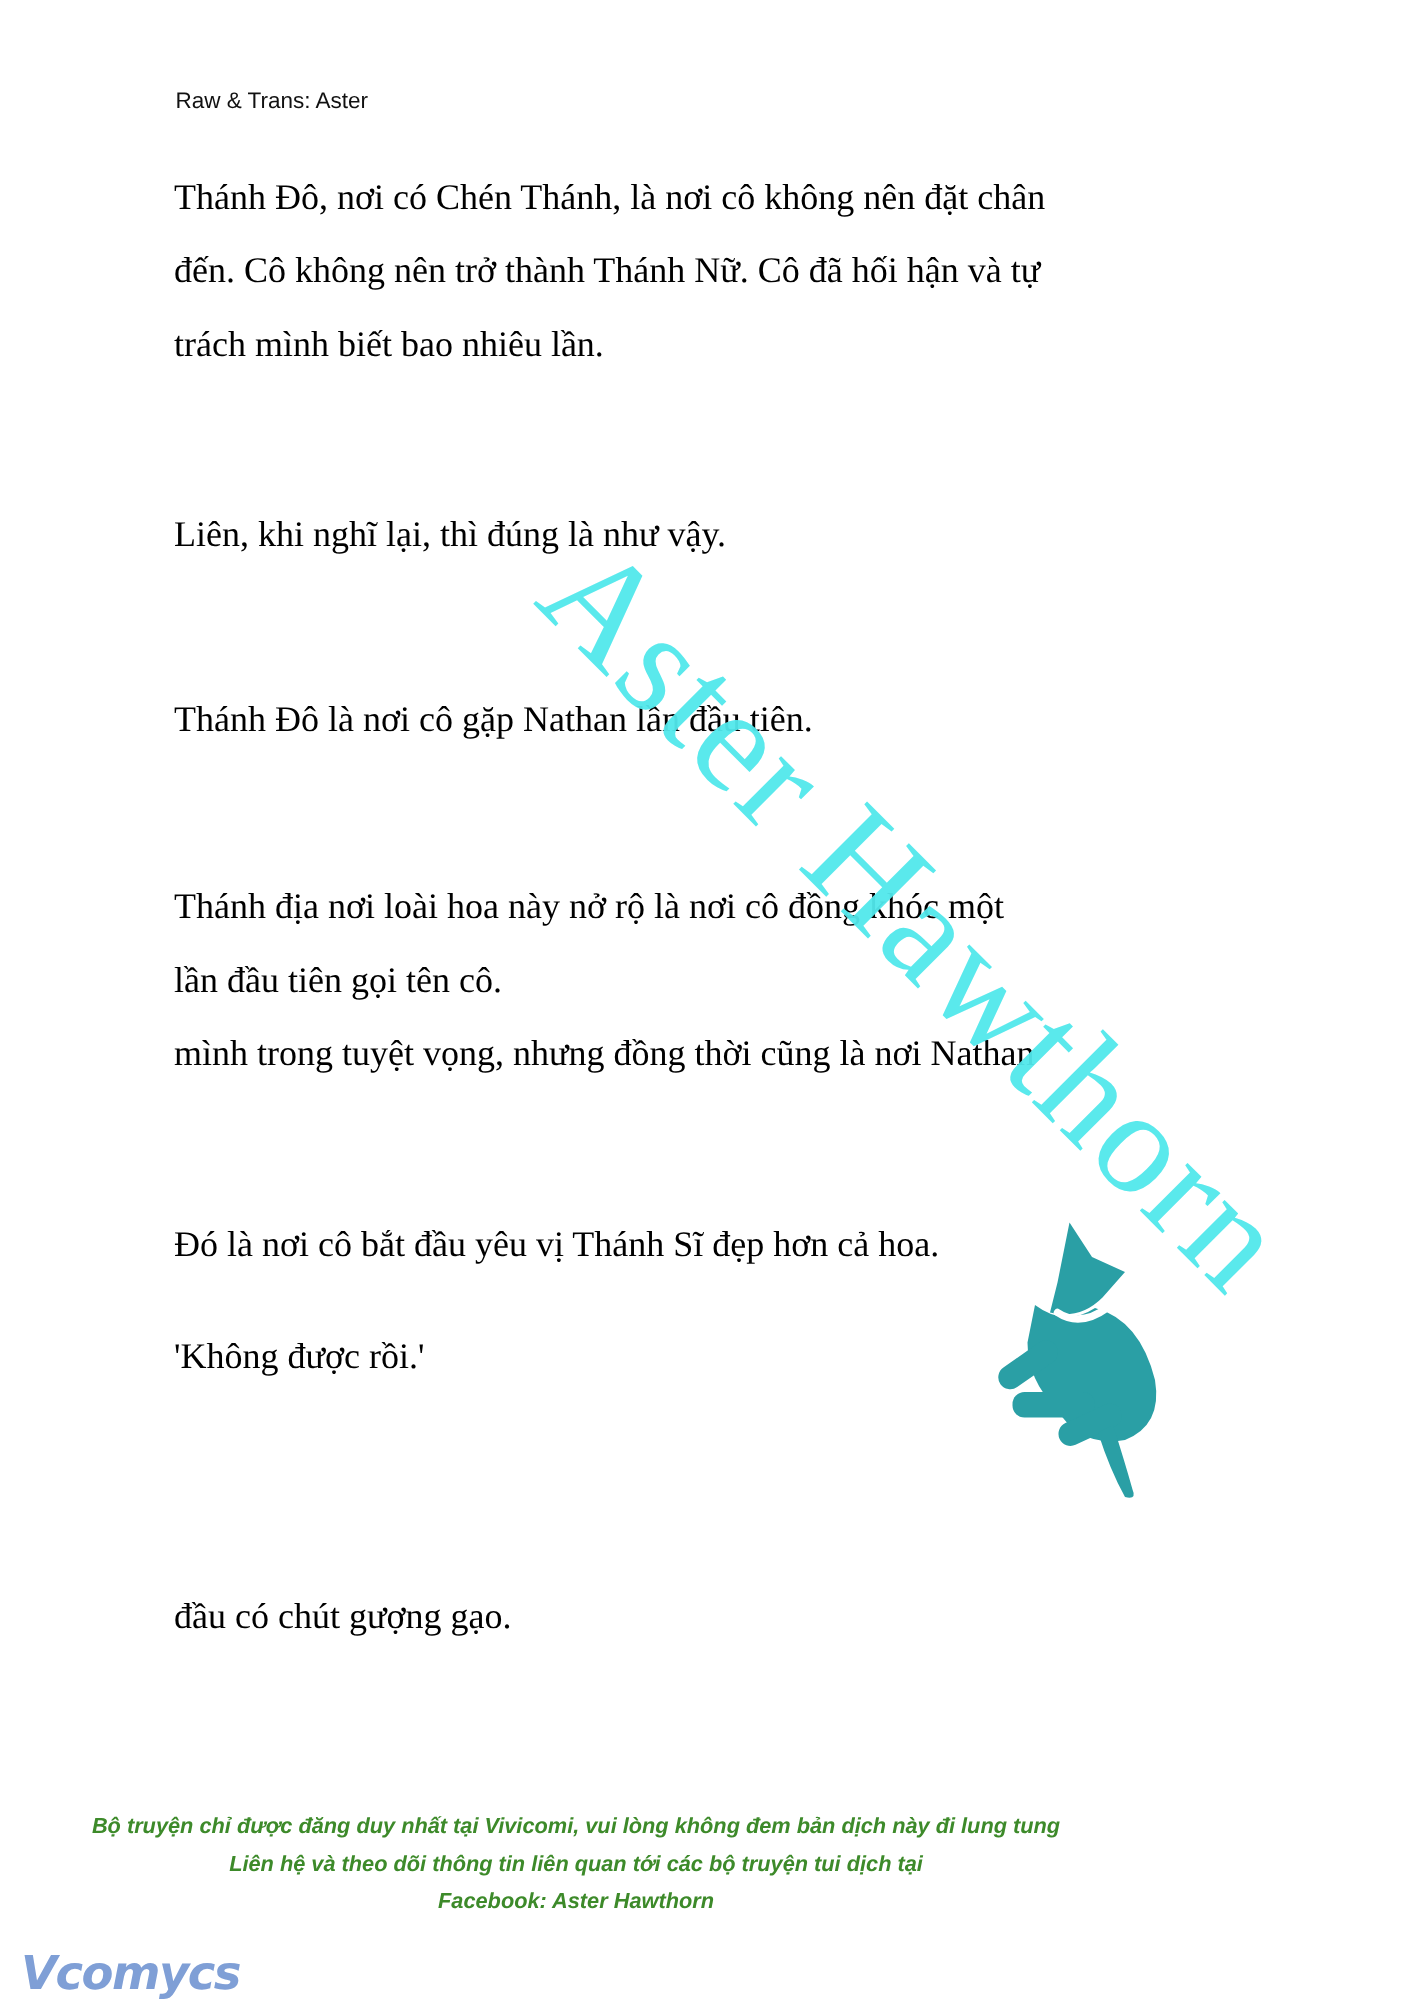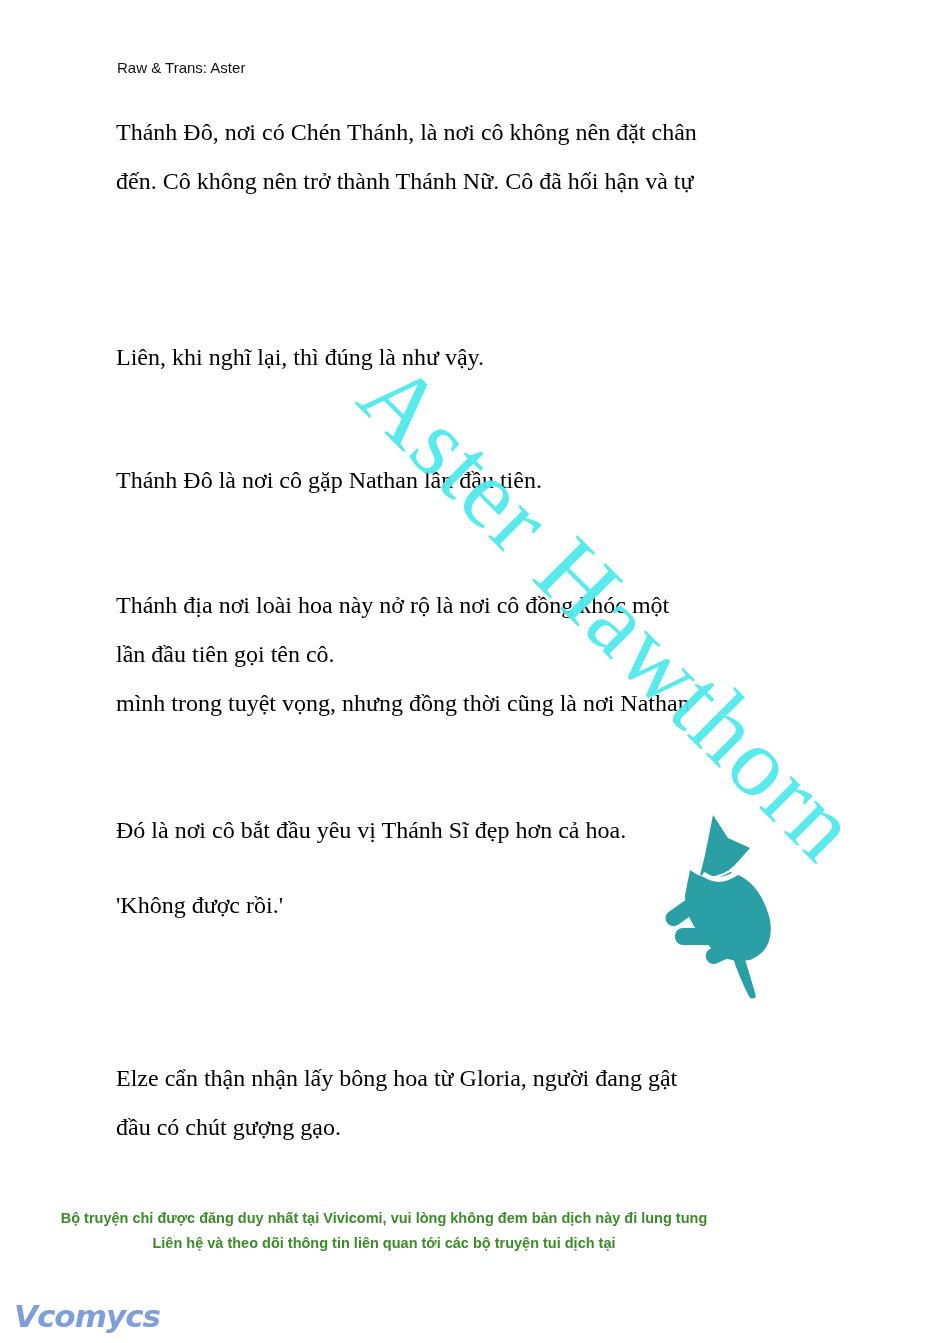--- a/index.html
+++ b/index.html
@@ -22,59 +22,59 @@
       font-family: "Liberation Serif", serif; font-size: 98px;
       color: #52e8ec; white-space: nowrap;
       transform-origin: 0 0; transform: rotate(45deg) translate(40px, -380px);
       opacity: 0.95; pointer-events: none; letter-spacing: 2px;
     }
     .cat {
       position: absolute; left: 650px; top: 810px; width: 140px; height: 190px;
     }
     .footer {
       position: absolute; left: 0; width: 768px; top: 1206px; text-align: center;
-      font-family: "Liberation Sans", sans-serif; font-weight: bold;
+      font-family: "Liberation Sans", sans-serif; font-style: italic; font-weight: bold;
       font-size: 14.5px; color: #3d8a2a; line-height: 25px;
     }
     .footer span { display: block; }
     .logo {
       position: absolute; left: 14px; top: 1298px;
       font-family: "DejaVu Sans", sans-serif; font-style: italic; font-weight: bold;
       font-size: 31px; letter-spacing: -1px;
       color: #7f9fd6;
     }
   </style>
 </head>
 <body>
 
 <div class="header">Raw &amp; Trans: Aster</div>
 
 <p class="para" style="top:108px">
   <span>Thánh Đô, nơi có Chén Thánh, là nơi cô không nên đặt chân</span>
   <span>đến. Cô không nên trở thành Thánh Nữ. Cô đã hối hận và tự</span>
+  <span>trách mình biết bao nhiêu lần.</span>
 </p>
 <p class="para" style="top:333px">
   <span>Liên, khi nghĩ lại, thì đúng là như vậy.</span>
 </p>
 <p class="para" style="top:456px">
   <span>Thánh Đô là nơi cô gặp Nathan lần đầu tiên.</span>
 </p>
 <p class="para" style="top:581px">
   <span>Thánh địa nơi loài hoa này nở rộ là nơi cô đồng khóc một</span>
   <span>lần đầu tiên gọi tên cô.</span>
   <span>mình trong tuyệt vọng, nhưng đồng thời cũng là nơi Nathan</span>
 </p>
 <p class="para" style="top:806px">
   <span>Đó là nơi cô bắt đầu yêu vị Thánh Sĩ đẹp hơn cả hoa.</span>
 </p>
 <p class="para" style="top:881px">
   <span>'Không được rồi.'</span>
 </p>
 <p class="para" style="top:1054px">
-  <span>Elze cẩn thận nhận lấy bông hoa từ Gloria, người đang gật</span>
   <span>đầu có chút gượng gạo.</span>
 </p>
 
 <div class="watermark">Aster Hawthorn</div>
 
 <svg class="cat" viewBox="0 0 140 190">
   <g fill="#2a9fa5">
 
     <path d="M55 45 L63 5 L78 28 L100 38 L85 55 Q70 70 50 65 Z"></path>
 
@@ -85,15 +85,16 @@
     <rect x="55" y="135" width="45" height="16" rx="8" transform="rotate(-25 70 143)"></rect>
 
     <path d="M92 140 Q100 165 105 183 Q108 190 100 188 Q90 170 82 145 Z"></path>
   </g>
   <path d="M55 65 Q70 75 88 62" stroke="#ffffff" stroke-width="5" fill="none" stroke-linecap="round"></path>
 </svg>
 
 <div class="footer">
   <span>Bộ truyện chỉ được đăng duy nhất tại Vivicomi, vui lòng không đem bản dịch này đi lung tung</span>
   <span>Liên hệ và theo dõi thông tin liên quan tới các bộ truyện tui dịch tại</span>
+  <span>Facebook: Aster Hawthorn</span>
 </div>
 
 <div class="logo">Vcomycs</div>
 
 </body></html>

